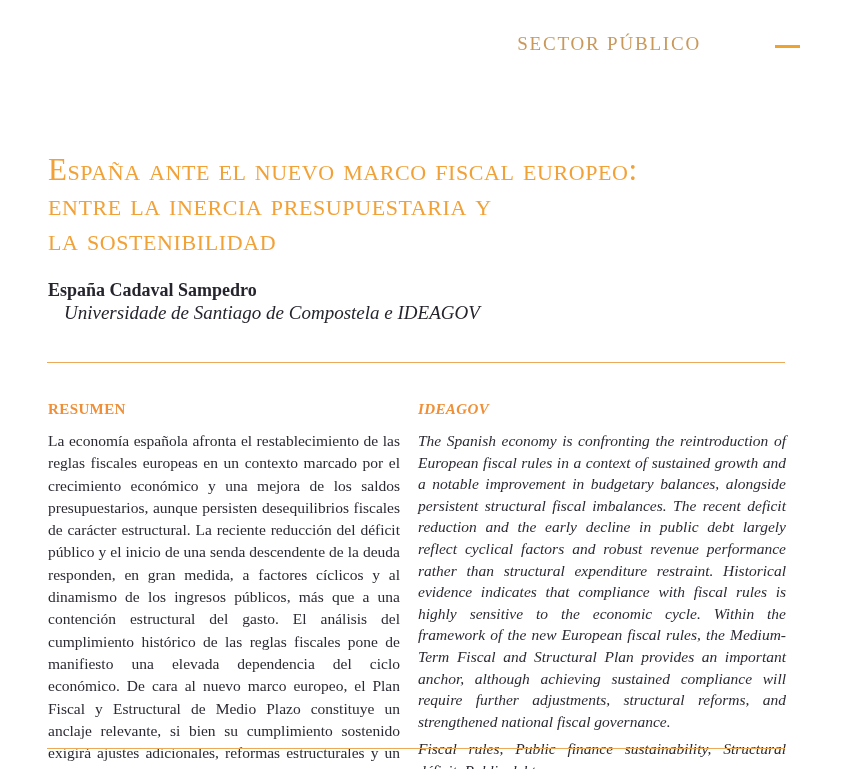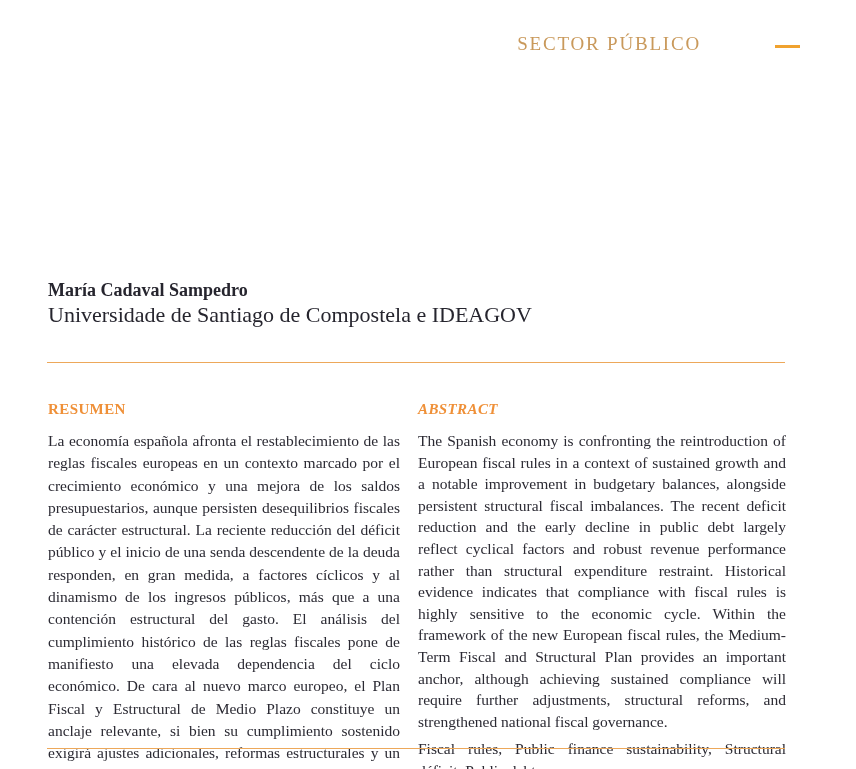--- a/index.html
+++ b/index.html
@@ -34,22 +34,22 @@
     font-variant:small-caps;
     font-size:31px; line-height:35px;
     letter-spacing:0.6px;
     color:#F2A136;
   }
   .author {
     position:absolute; left:48px; top:280px; width:600px;
     font-size:18px; font-weight:bold; color:#26252E;
   }
   .affiliation {
-    position:absolute; left:48px; top:302px; width:600px;
-    font-size:22px; color:#26252E;
+    position:absolute; left:64px; top:302px; width:600px;
+    font-size:19px; font-style:italic; color:#26252E;
   }
 
   
   .divider { position:absolute; left:47px; width:738px; height:1px; background:#EDA85A; }
   .divider.top { top:362px; }
   .divider.bottom { top:748px; }
 
   
   .col { position:absolute; top:385px; }
   .col-left  { left:48px;  width:352px; }
@@ -63,47 +63,52 @@
   }
   .sec-heading.italic { font-style:italic; }
 
   .body-text {
     font-size:15.5px; line-height:22.3px;
     text-align:justify;
     margin:0;
     color:#2B2A33;
     hyphens:auto;
   }
-  .body-text.italic { line-height:21.6px;margin-top:6px; }
+  .body-text.italic { font-style:italic; line-height:21.6px;margin-top:6px; }
 
   .keywords-heading { margin-top:21px; }
   .col-right .keywords-heading { margin-top:18px; }
 </style>
 </head>
 <body>
 
 <div class="page">
 
   <div class="sector-label">SECTOR PÚBLICO</div>
   <div class="header-rule"></div>
   <div class="right-border-line"></div>
 
+  <h1 class="title" style="margin:0; font-weight:normal;">
+    <span style="display:block">España ante el nuevo marco fiscal europeo:</span>
+    <span style="display:block">entre la inercia presupuestaria y</span>
+    <span style="display:block">la sostenibilidad</span>
+  </h1>
 
-  <div class="author">María Cadaval Sampedro</div>
+  <div class="author">España Cadaval Sampedro</div>
   <div class="affiliation">Universidade de Santiago de Compostela e IDEAGOV</div>
 
   <div class="divider top"></div>
 
   <div class="col col-left" lang="es">
     <h2 class="sec-heading">RESUMEN</h2>
     <p class="body-text">La economía española afronta el restablecimiento de las reglas fiscales europeas en un contexto marcado por el crecimiento económico y una mejora de los saldos presupuestarios, aunque persisten desequilibrios fiscales de carácter estructural. La reciente reducción del déficit público y el inicio de una senda descendente de la deuda responden, en gran medida, a factores cíclicos y al dinamismo de los ingresos públicos, más que a una contención estructural del gasto. El análisis del cumplimiento histórico de las reglas fiscales pone de manifiesto una elevada dependencia del ciclo económico. De cara al nuevo marco europeo, el Plan Fiscal y Estructural de Medio Plazo constituye un anclaje relevante, si bien su cumplimiento sostenido exigirá ajustes adicionales, reformas estructurales y un refuerzo efectivo de la gobernanza fiscal nacional.</p>
 
   </div>
 
   <div class="col col-right" lang="en">
-    <h2 class="sec-heading italic">ABSTRACT</h2>
+    <h2 class="sec-heading italic">IDEAGOV</h2>
     <p class="body-text italic">The Spanish economy is confronting the reintroduction of European fiscal rules in a context of sustained growth and a notable improvement in budgetary balances, alongside persistent structural fiscal imbalances. The recent deficit reduction and the early decline in public debt largely reflect cyclical factors and robust revenue performance rather than structural expenditure restraint. Historical evidence indicates that compliance with fiscal rules is highly sensitive to the economic cycle. Within the framework of the new European fiscal rules, the Medium-Term Fiscal and Structural Plan provides an important anchor, although achieving sustained compliance will require further adjustments, structural reforms, and strengthened national fiscal governance.</p>
     <p class="body-text italic">Fiscal rules, Public finance sustainability, Structural déficit, Public debt.</p>
   </div>
 
   <div class="divider bottom"></div>
 
 </div>
 
 </body></html>

